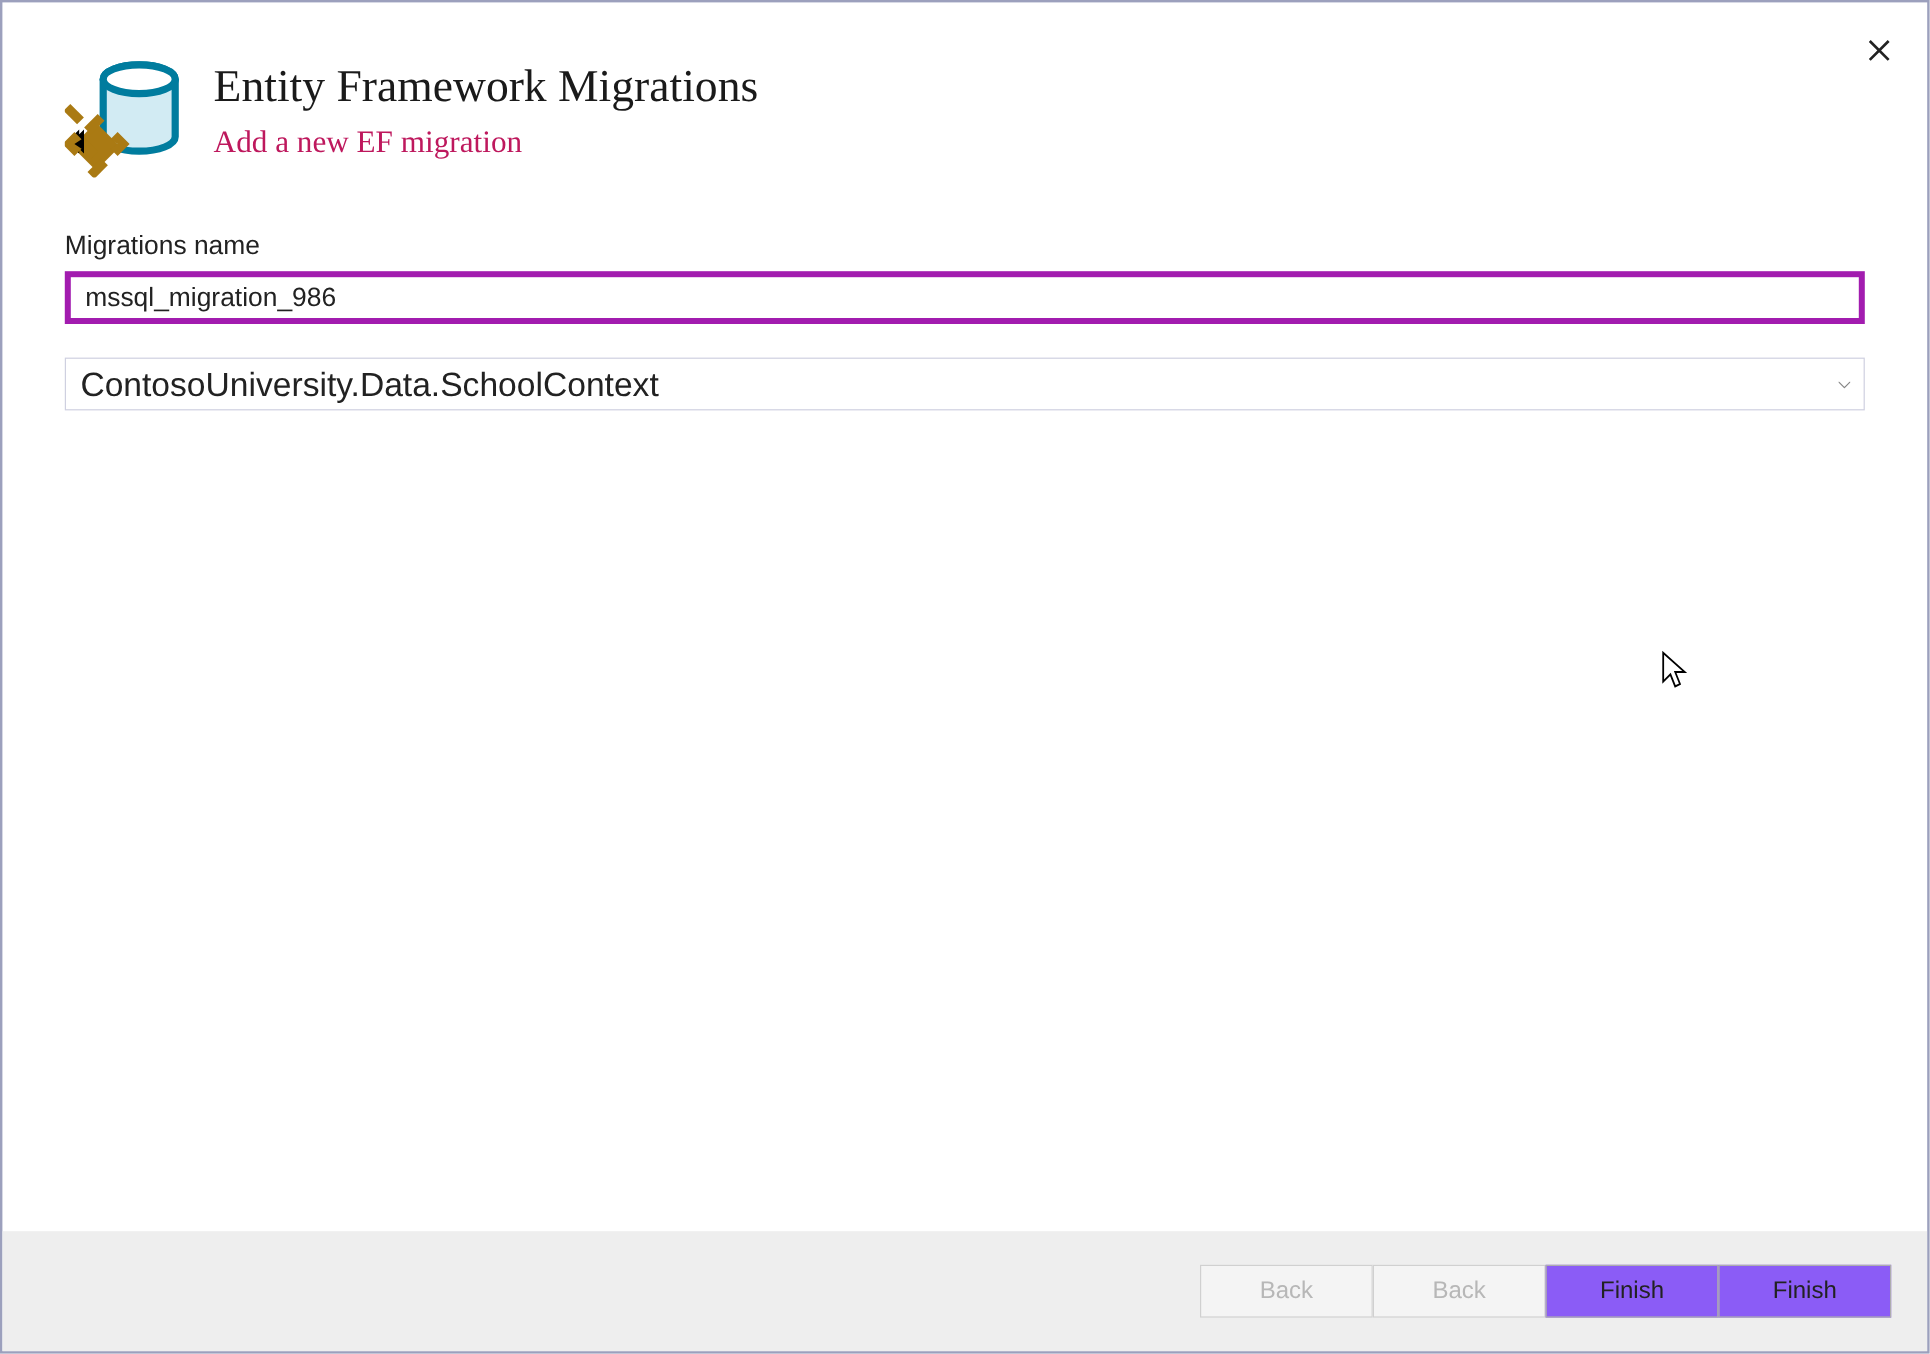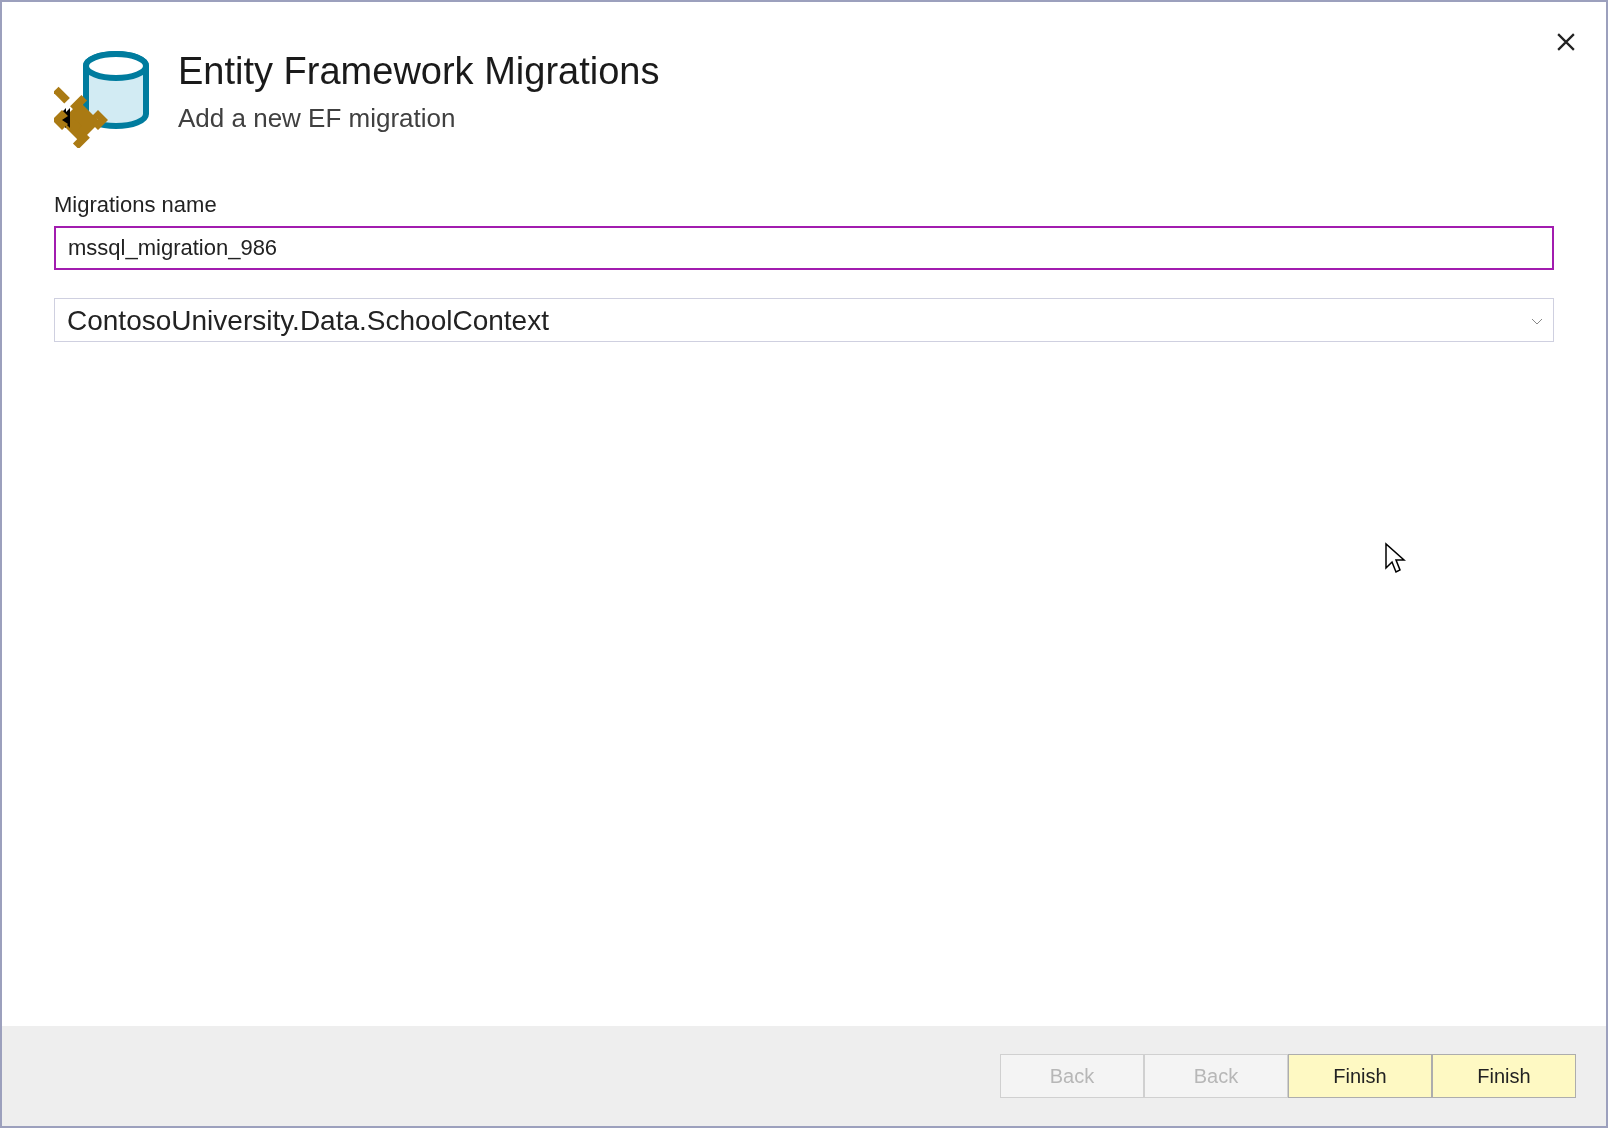--- a/index.html
+++ b/index.html
@@ -27,54 +27,55 @@
       display: flex;
       align-items: center;
       justify-content: center;
     }
     .close-icon svg { width: 18px; height: 18px; }
     .header {
       display: flex;
       align-items: flex-start;
       padding: 42px 52px 24px 52px;
       gap: 24px;
+      font-family: Liberation Serif, serif;
     }
     .icon-box {
       width: 100px;
       height: 104px;
       position: relative;
       flex-shrink: 0;
     }
     .title-block { padding-top: 6px; }
     .title {
       font-size: 38px;
       font-weight: 400;
       color: #1a1a1a;
       margin-bottom: 10px;
     }
     .subtitle {
       font-size: 26px;
       font-weight: 400;
-      color: #404040;
+      color: #be185d;
     }
     .body {
       flex: 1;
       padding: 20px 52px;
     }
     .field-group { margin-bottom: 28px; }
     .field-label {
       font-size: 22px;
       color: #222;
       margin-bottom: 8px;
       display: block;
     }
     .text-input {
       width: 100%;
       height: 44px;
-      border: 2px solid #a21caf;
+      border: 5px solid #a21caf;
       padding: 0 12px;
       font-size: 22px;
       font-family: inherit;
       background: #fff;
       color: #222;
       outline: none;
     }
     .select-wrapper {
       position: relative;
       width: 100%;
@@ -105,21 +106,21 @@
       background: #eeeeee;
       display: flex;
       align-items: center;
       justify-content: flex-end;
       padding: 0 30px;
     }
     .btn {
       width: 144px;
       height: 44px;
       border: 1px solid #adadad;
-      background: #fef9c3;
+      background: #8b5cf6;
       font-size: 20px;
       font-family: inherit;
       color: #222;
       cursor: pointer;
     }
     .btn.disabled {
       background: #f4f4f4;
       color: #b7b7b7;
       border-color: #d0d0d0;
       cursor: default;

